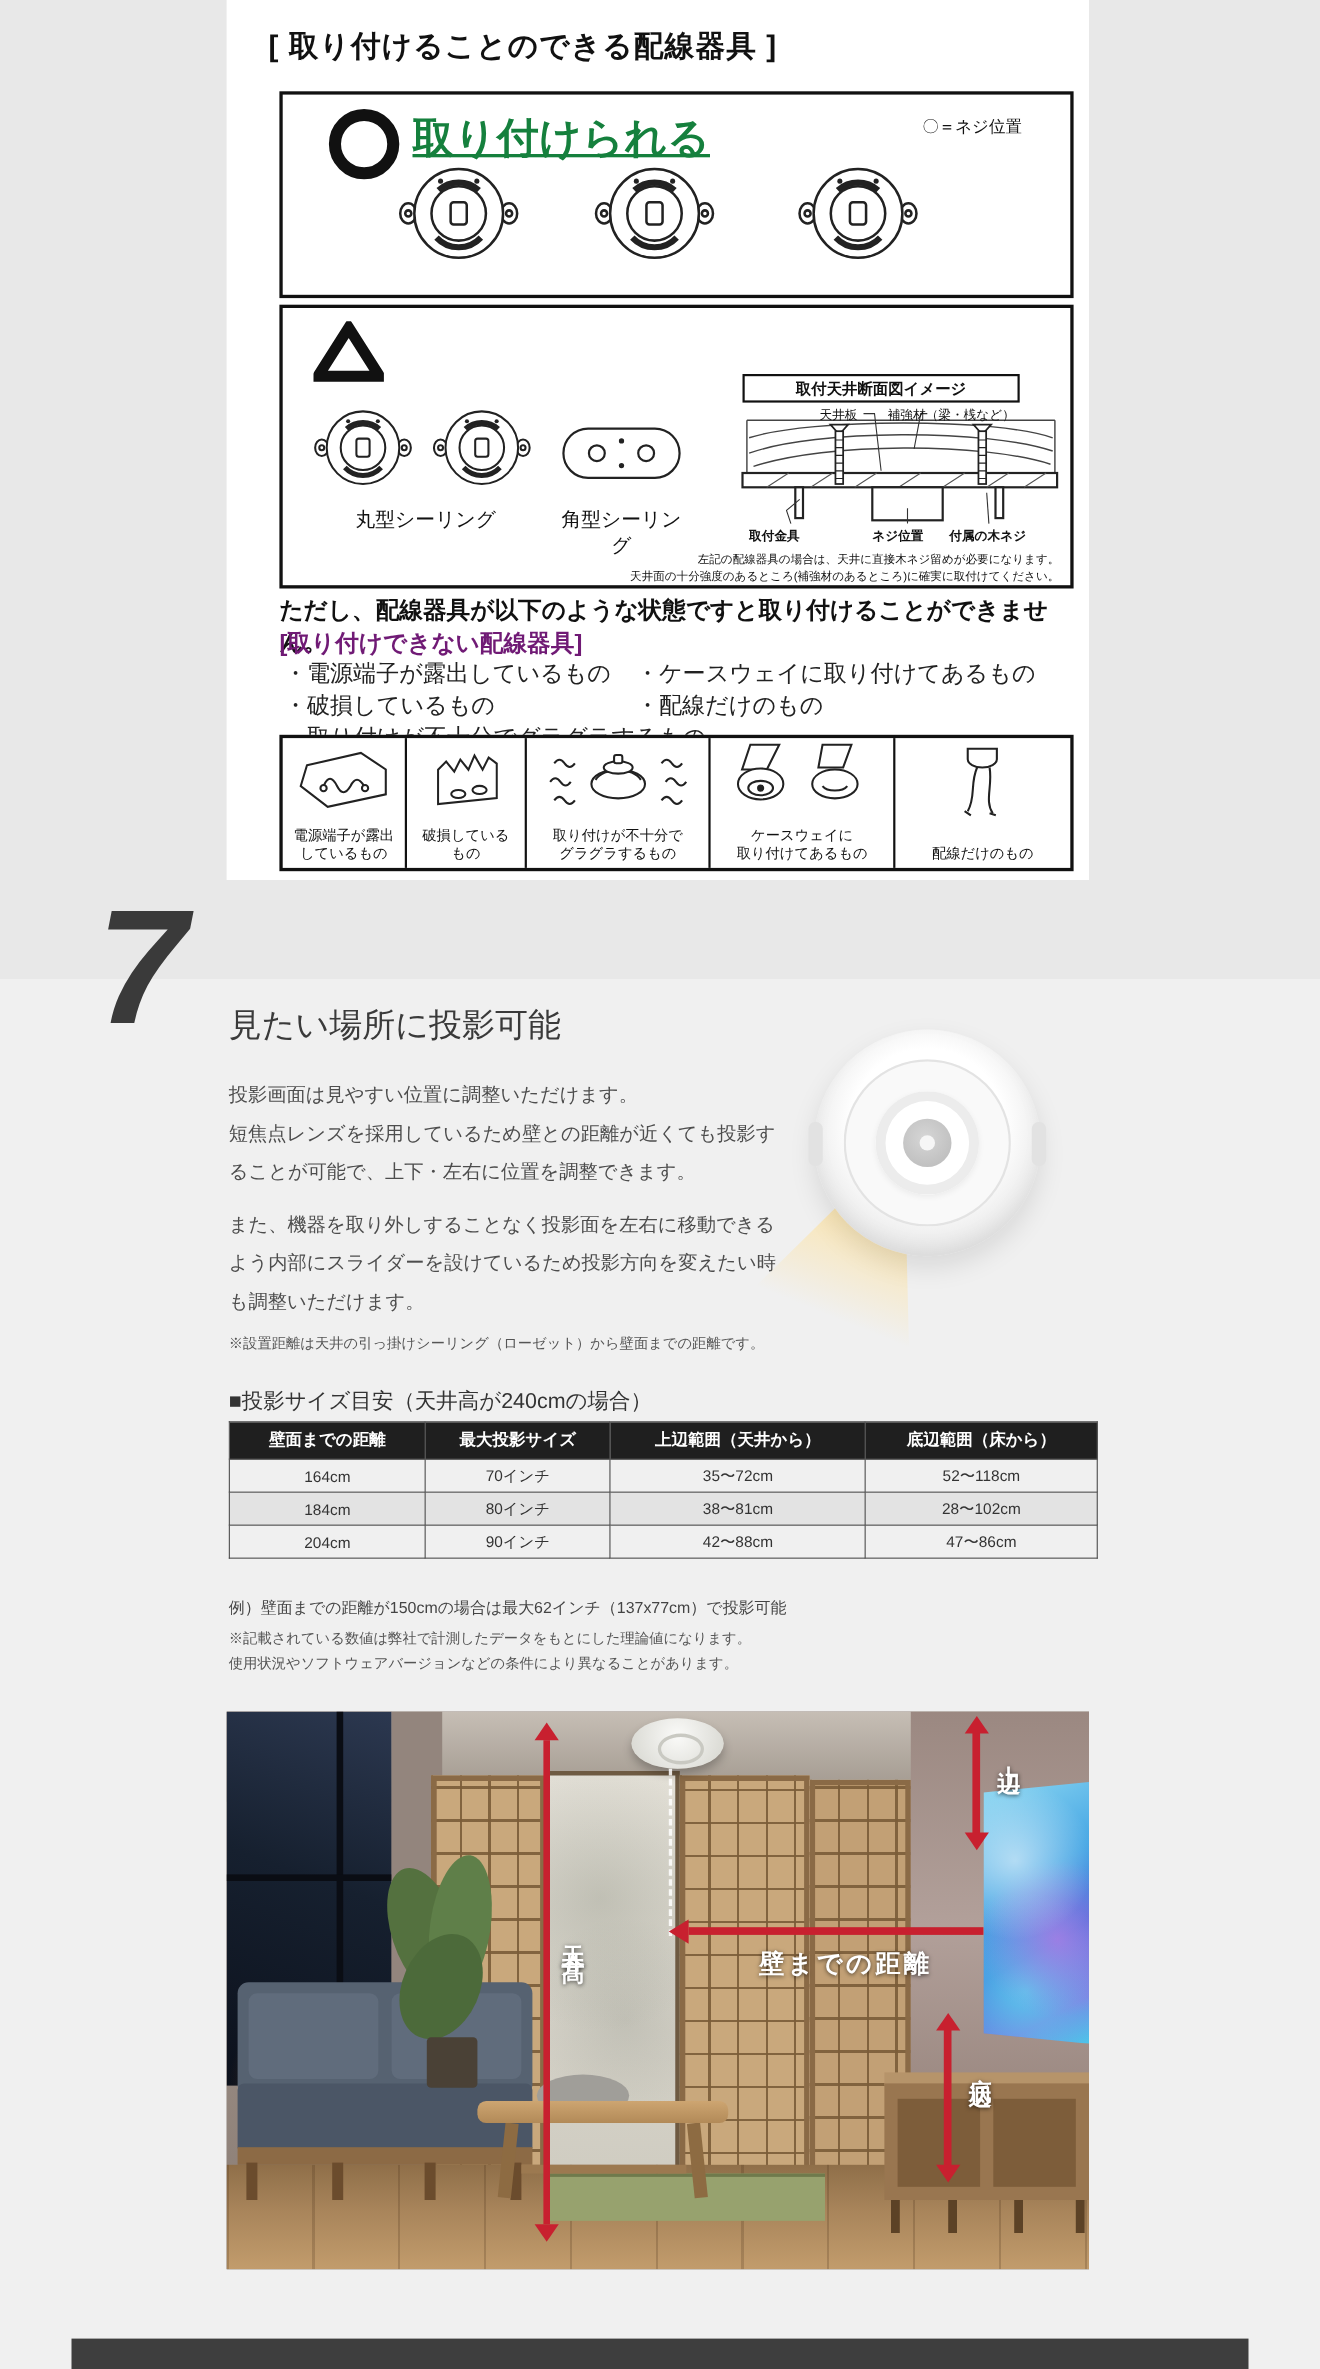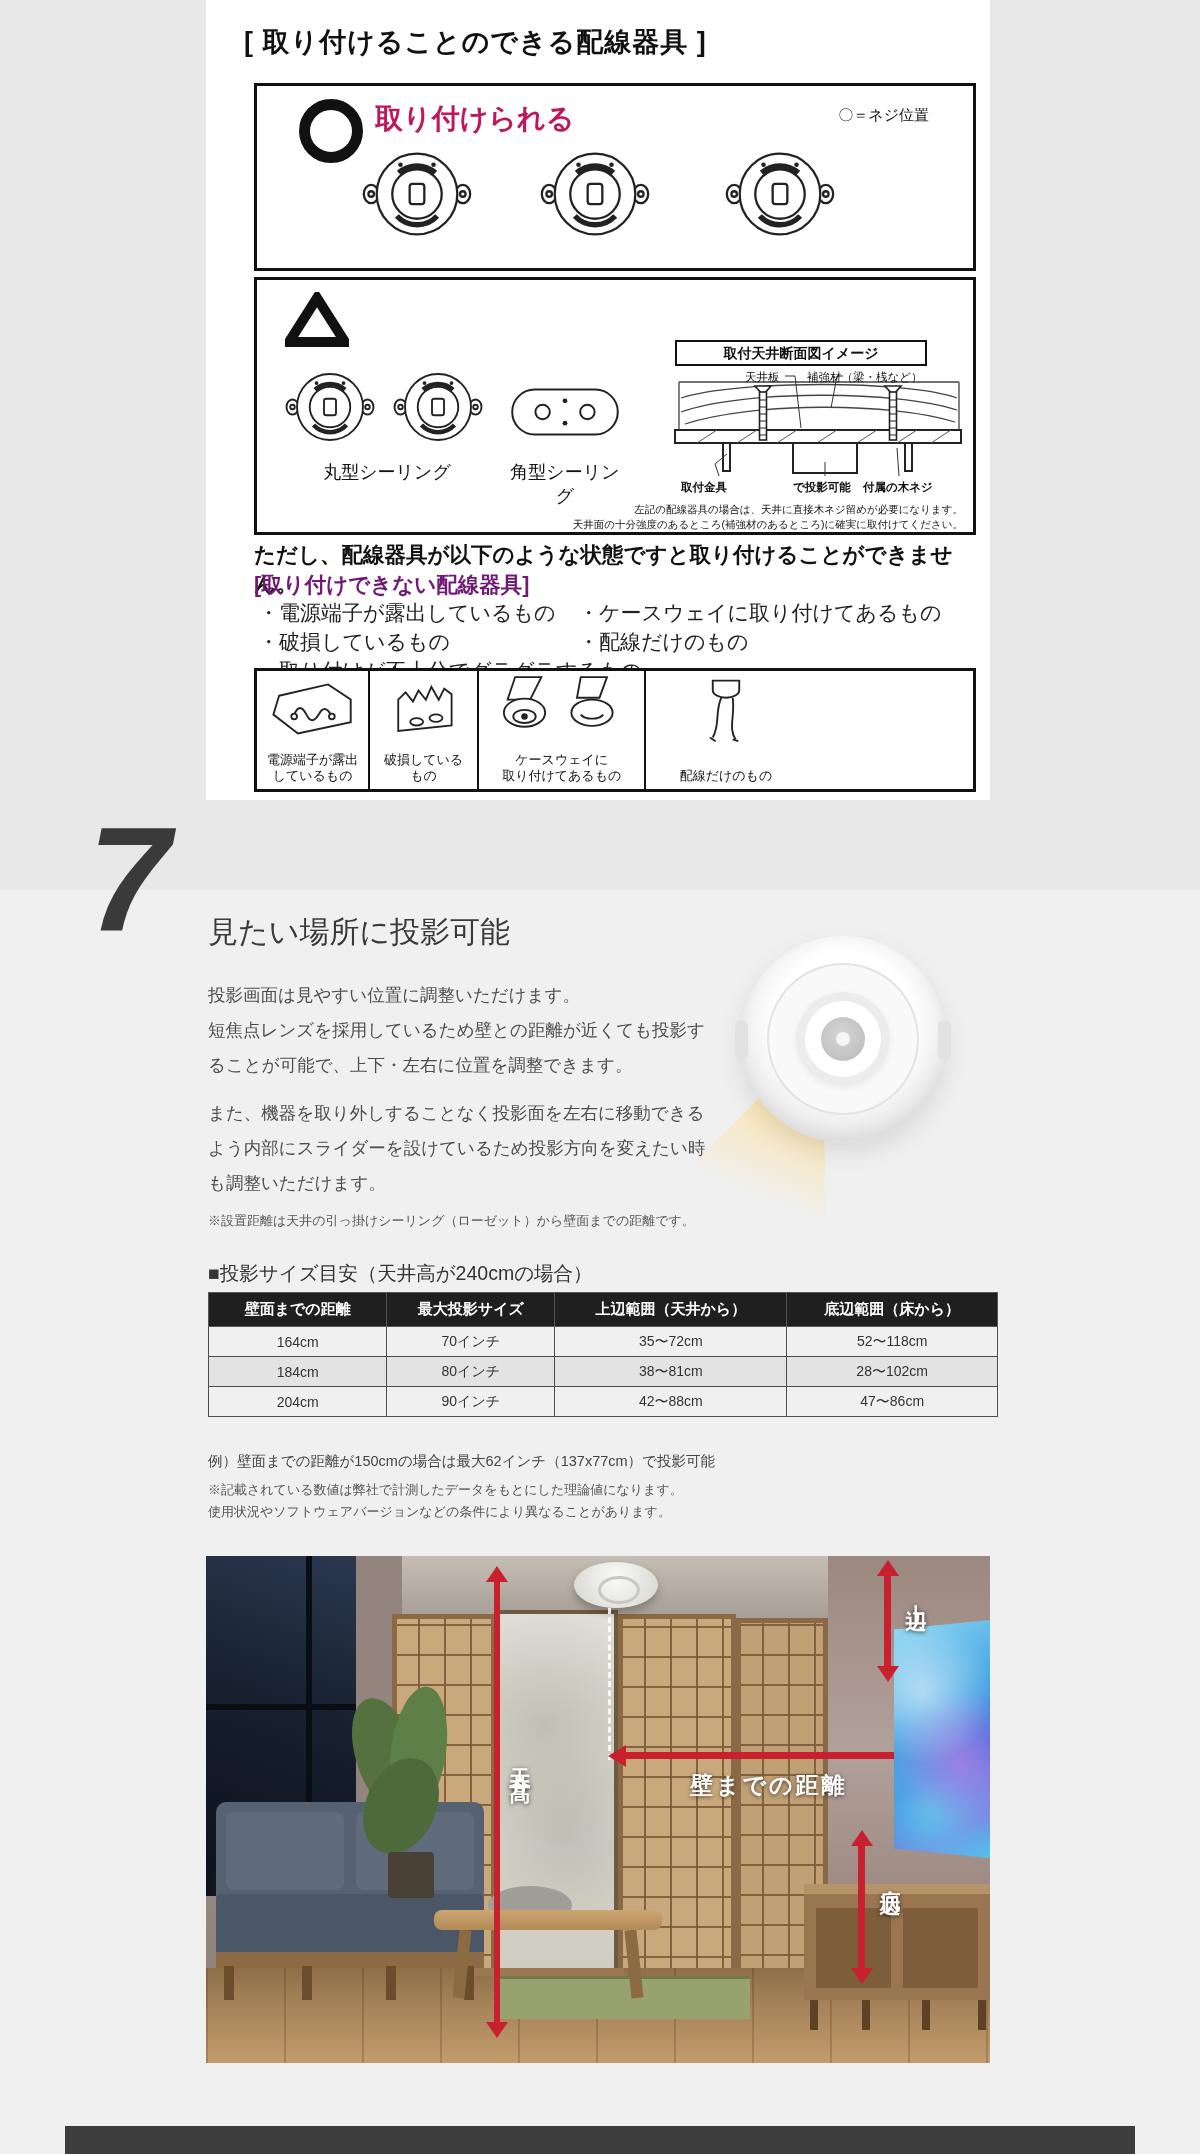--- a/index.html
+++ b/index.html
@@ -8,21 +8,21 @@
   #page{position:relative;width:1200px;height:2154px;overflow:hidden;background:#f0f0f0;}
   #bg-top{left:0;top:0;width:1200px;height:890px;background:#e8e8e8;}
   #footer-bar{left:65px;top:2126px;width:1070px;height:28px;background:#3e3e3e;}
 
   
   #card{left:206px;top:0;width:784px;height:800px;background:#ffffff;}
   .card-title{left:38px;top:24px;font-size:27px;font-weight:bold;color:#111;letter-spacing:1px;}
   .wbox{border:3px solid #111;background:#fff;}
   #box-ok{left:48px;top:83px;width:716px;height:182px;}
   .ok-circle{left:42px;top:13px;width:42px;height:42px;border:11px solid #111;border-radius:50%;}
-  .ok-label{left:118px;top:14px;font-size:28px;font-weight:bold;color:#be185d;}
+  .ok-label{left:118px;top:14px;font-size:38px;font-weight:bold;color:#15803d;text-decoration:underline;}
   .ok-legend{right:44px;top:20px;font-size:15px;color:#111;}
   .fixt-a{left:105px;top:56px;}
   .fixt-b{left:283px;top:56px;}
   .fixt-c{left:468px;top:56px;}
   svg.lineart{display:block;}
 
   #box-wood{left:48px;top:277px;width:716px;height:252px;}
   .tri-sym{left:28px;top:12px;}
   .wood-label{left:126px;top:16px;font-size:30px;font-weight:bold;color:#111;}
   .round-fix-1{left:28px;top:84px;}
@@ -270,21 +270,21 @@
             <path d="M118,8 L128,8 L134,60"></path>
             <path d="M176,8 L170,8 L164,40"></path>
             <path d="M52,108 L48,96 L60,86"></path>
             <path d="M158,108 L158,94"></path>
             <path d="M232,108 L230,80"></path>
           </g>
         </svg>
         <span class="xlab" style="left:78px;top:32px;">天井板</span>
         <span class="xlab" style="left:140px;top:32px;">補強材（梁・桟など）</span>
         <span class="xlab" style="left:14px;top:142px;font-weight:bold;">取付金具</span>
-        <span class="xlab" style="left:126px;top:142px;font-weight:bold;">で投影可能</span>
+        <span class="xlab" style="left:126px;top:142px;font-weight:bold;">ネジ位置</span>
         <span class="xlab" style="left:196px;top:142px;font-weight:bold;">付属の木ネジ</span>
       </div>
 
       <div class="abs wood-note prel">左記の配線器具の場合は、天井に直接木ネジ留めが必要になります。
 天井面の十分強度のあるところ(補強材のあるところ)に確実に取付けてください。</div>
     </div>
 
     <div class="abs warning">ただし、配線器具が以下のような状態ですと取り付けることができません。</div>
     <div class="abs ng-title">[取り付けできない配線器具]</div>
 
@@ -314,20 +314,34 @@
       <div class="ng-cell ng-c2">
         <svg class="ng-icon" width="92" height="66" viewBox="0 0 100 70">
           <g fill="#fff" stroke="#222" stroke-width="2">
             <path d="M22,26 L22,60 L80,54 L80,20 L72,14 L66,26 L58,12 L52,26 L44,16 L38,28 L30,18 Z"></path>
             <ellipse cx="42" cy="50" rx="7" ry="4"></ellipse>
             <ellipse cx="63" cy="46" rx="7" ry="4"></ellipse>
           </g>
         </svg>
         <div class="ng-cap prel">破損している
 もの</div>
+      </div>
+      <div class="ng-cell ng-c3">
+        <svg class="ng-icon" width="150" height="66" viewBox="0 0 160 70">
+          <g fill="#fff" stroke="#222" stroke-width="2">
+            <ellipse cx="80" cy="40" rx="26" ry="14"></ellipse>
+            <path d="M58,36 a24,16 0 0 1 44,0"></path>
+            <ellipse cx="80" cy="24" rx="14" ry="6"></ellipse>
+            <rect x="76" y="12" width="8" height="8" rx="2"></rect>
+            <path d="M18,20 q5,-7 10,0 q5,7 10,0 M14,38 q5,-7 10,0 q5,7 10,0 M18,56 q5,-7 10,0 q5,7 10,0" fill="none"></path>
+            <path d="M122,20 q5,-7 10,0 q5,7 10,0 M126,38 q5,-7 10,0 q5,7 10,0 M122,56 q5,-7 10,0 q5,7 10,0" fill="none"></path>
+          </g>
+        </svg>
+        <div class="ng-cap prel">取り付けが不十分で
+グラグラするもの</div>
       </div>
       <div class="ng-cell ng-c4">
         <svg class="ng-icon" width="150" height="66" viewBox="0 0 160 70">
           <g fill="#fff" stroke="#222" stroke-width="2">
             <path d="M30,2 L58,2 L46,26 L22,26 Z"></path>
             <path d="M100,2 L128,2 L120,24 L96,24 Z"></path>
             <ellipse cx="40" cy="40" rx="22" ry="15"></ellipse>
             <ellipse cx="40" cy="44" rx="12" ry="7"></ellipse>
             <circle cx="40" cy="44" r="2.5" fill="#222"></circle>
             <ellipse cx="112" cy="40" rx="22" ry="14"></ellipse>

